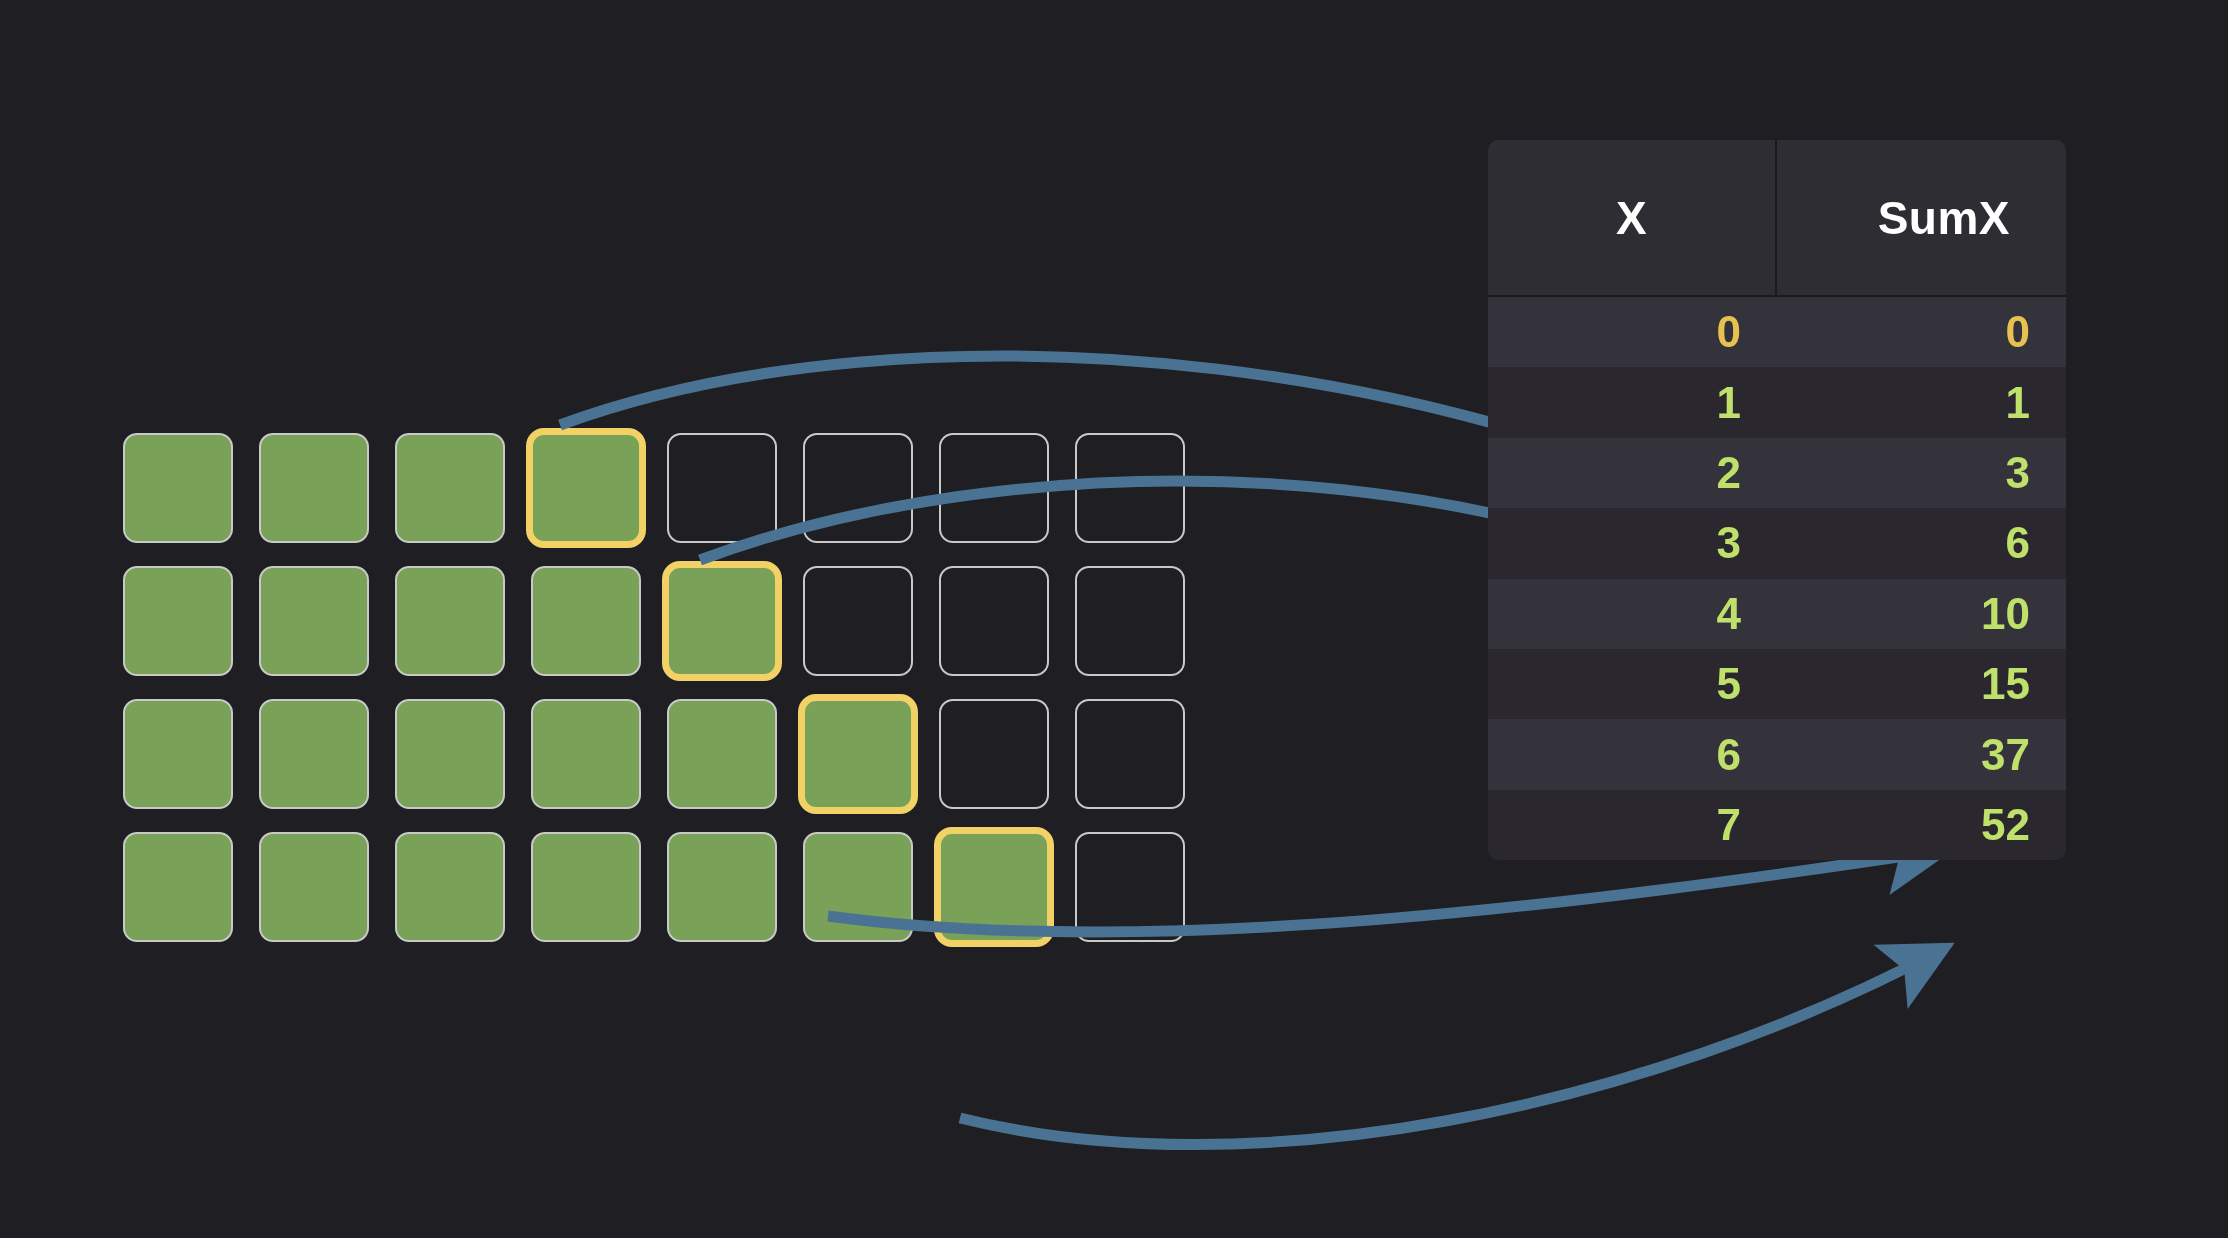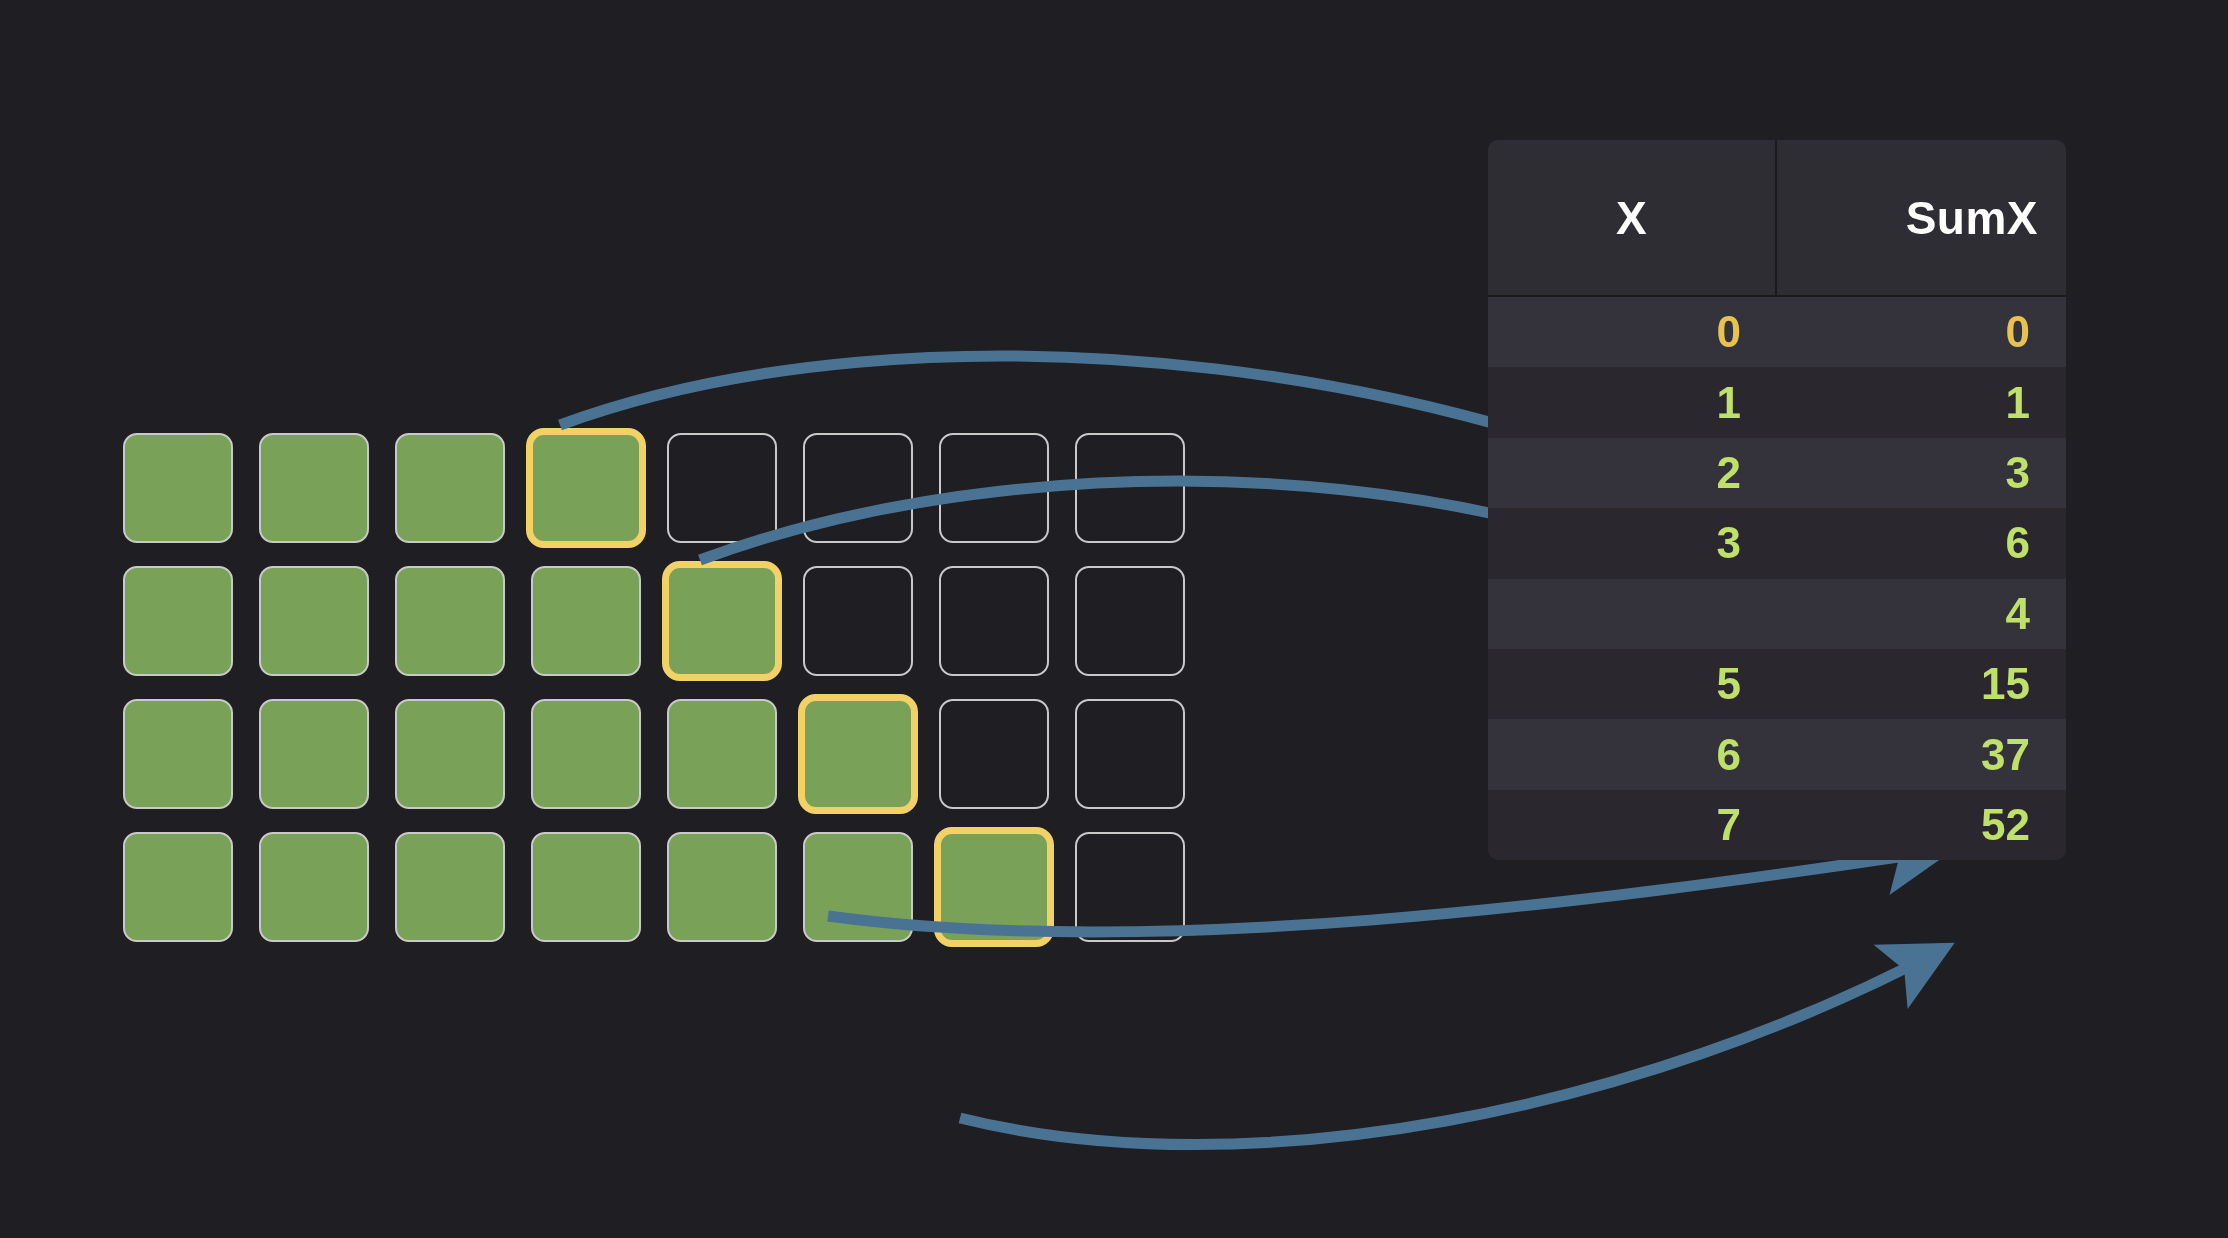--- a/index.html
+++ b/index.html
@@ -78,21 +78,21 @@
     display: flex;
     height: 155px;
     background: #2e2d33;
     border-bottom: 2px solid #1a191c;
   }
   #table-head .th {
     flex: 1 1 50%;
     display: flex;
     align-items: center;
     justify-content: flex-end;
-    padding-right: 28px;
+    padding-right: 56px;
     box-sizing: border-box;
     color: #ffffff;
     font-size: 46px;
     font-weight: bold;
     letter-spacing: 0.5px;
   }
   #table-head .th.col-x {
     justify-content: center;
     padding-right: 0;
     border-right: 2px solid #1a191c;
@@ -202,20 +202,21 @@
         <div class="tr odd">
           <div class="td">2</div>
           <div class="td">3</div>
         </div>
         <div class="tr even">
           <div class="td">3</div>
           <div class="td">6</div>
         </div>
         <div class="tr odd">
           <div class="td">4</div>
+          <div class="td">10</div>
         </div>
         <div class="tr even">
           <div class="td">5</div>
           <div class="td">15</div>
         </div>
         <div class="tr odd">
           <div class="td">6</div>
           <div class="td">37</div>
         </div>
         <div class="tr even">

